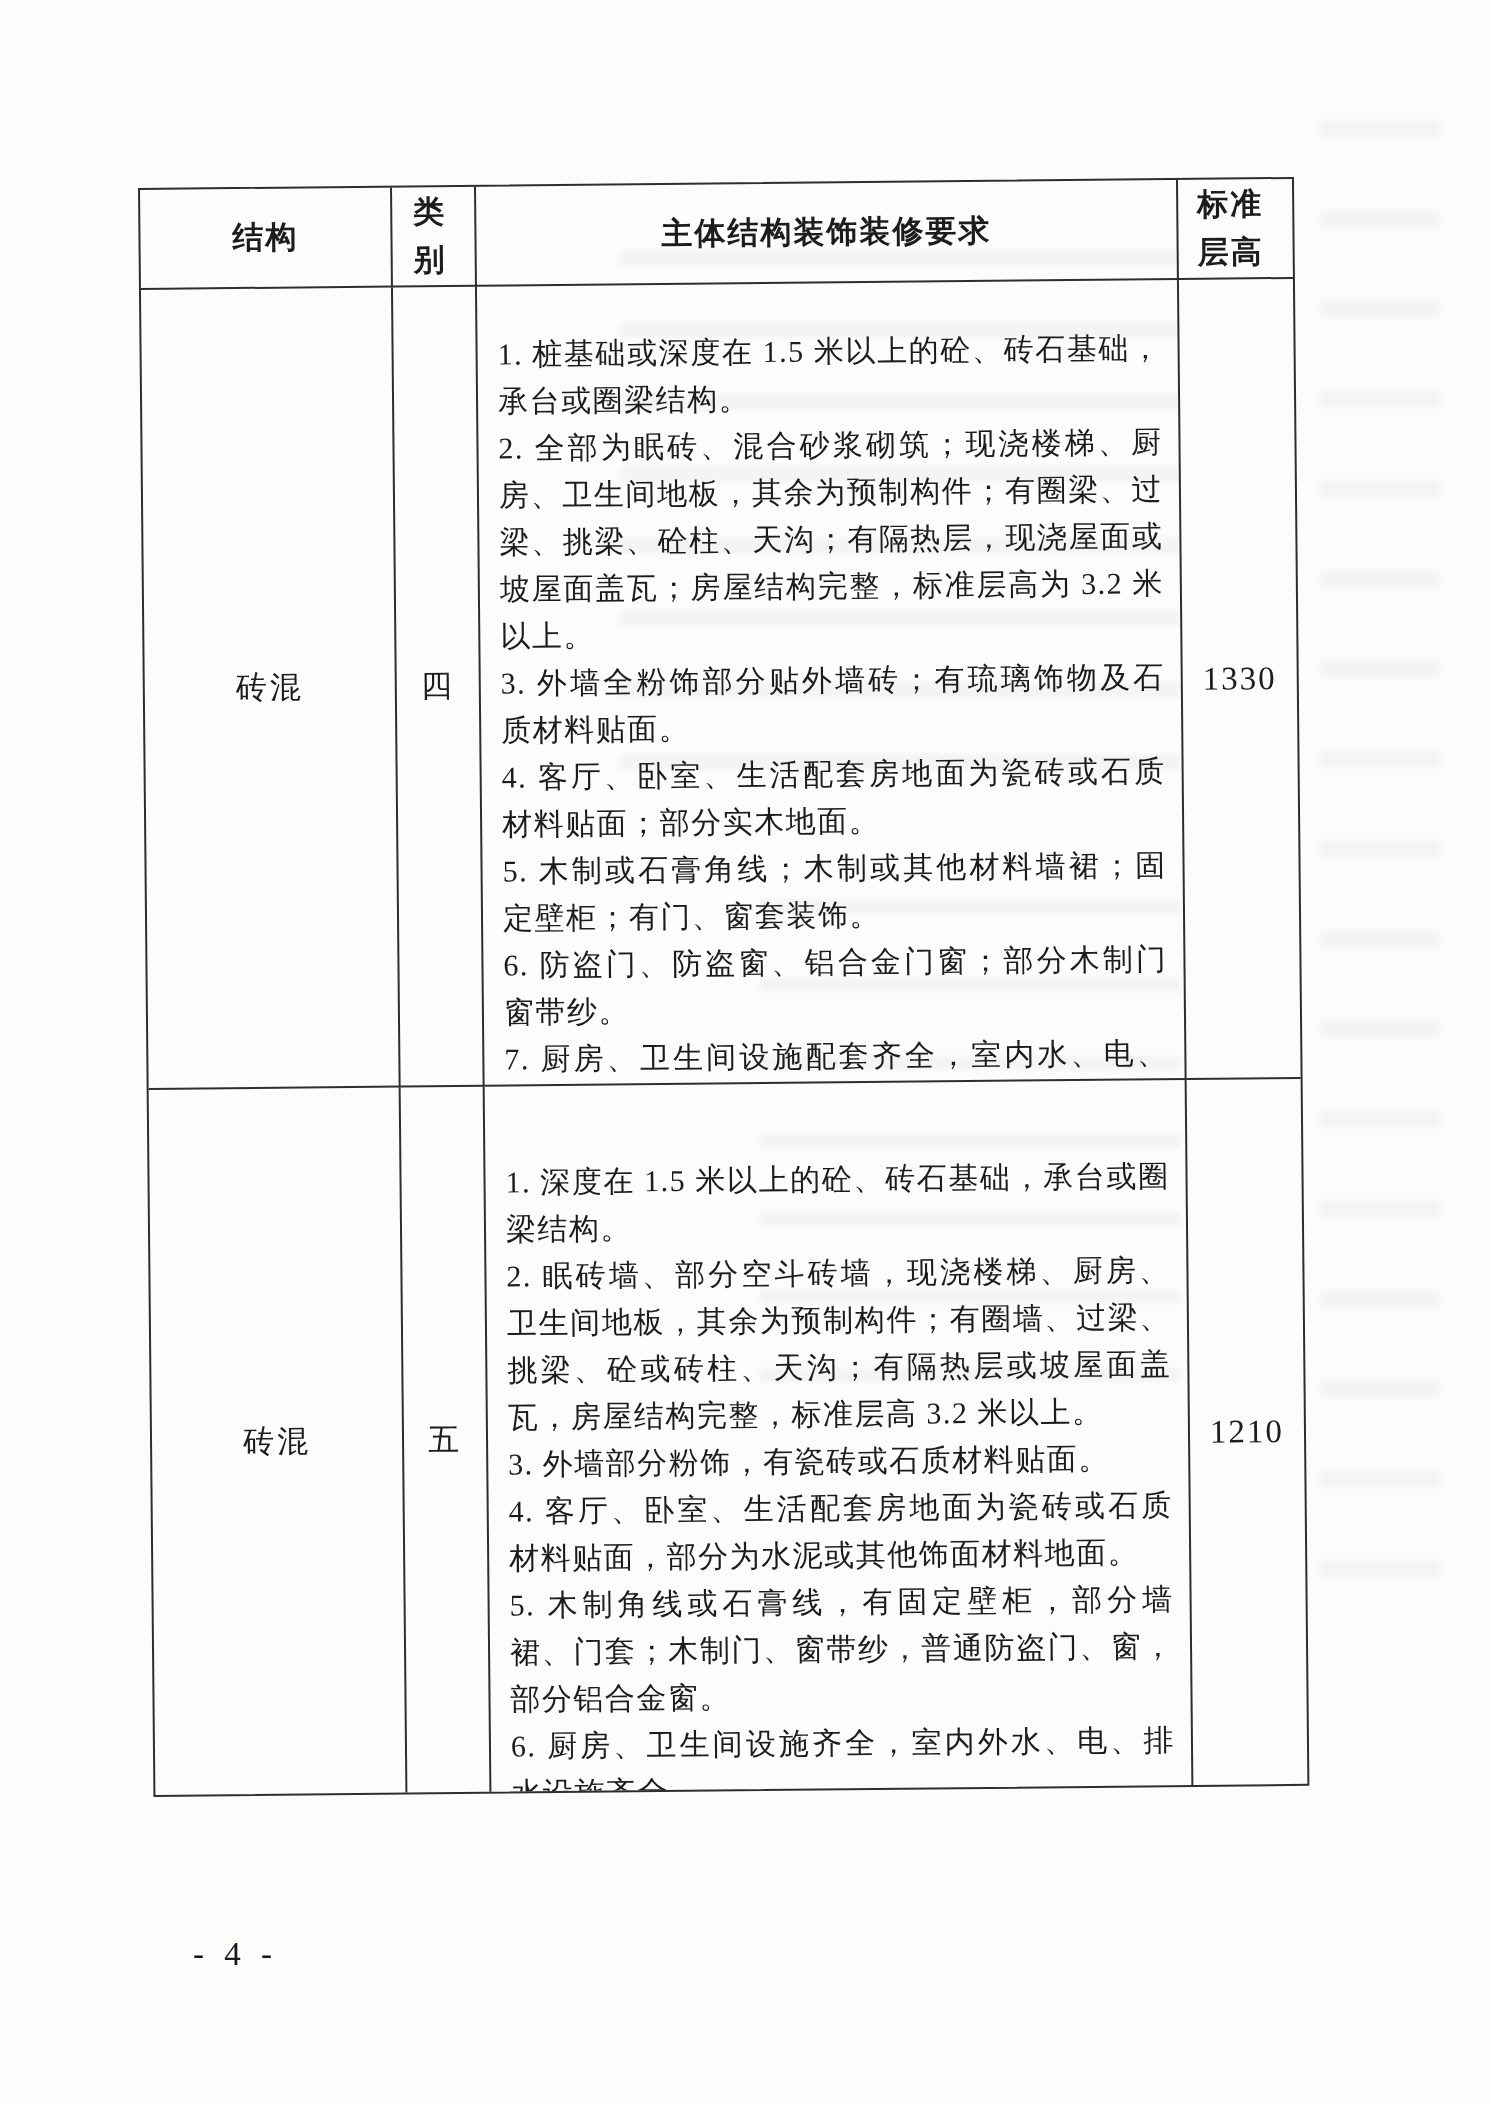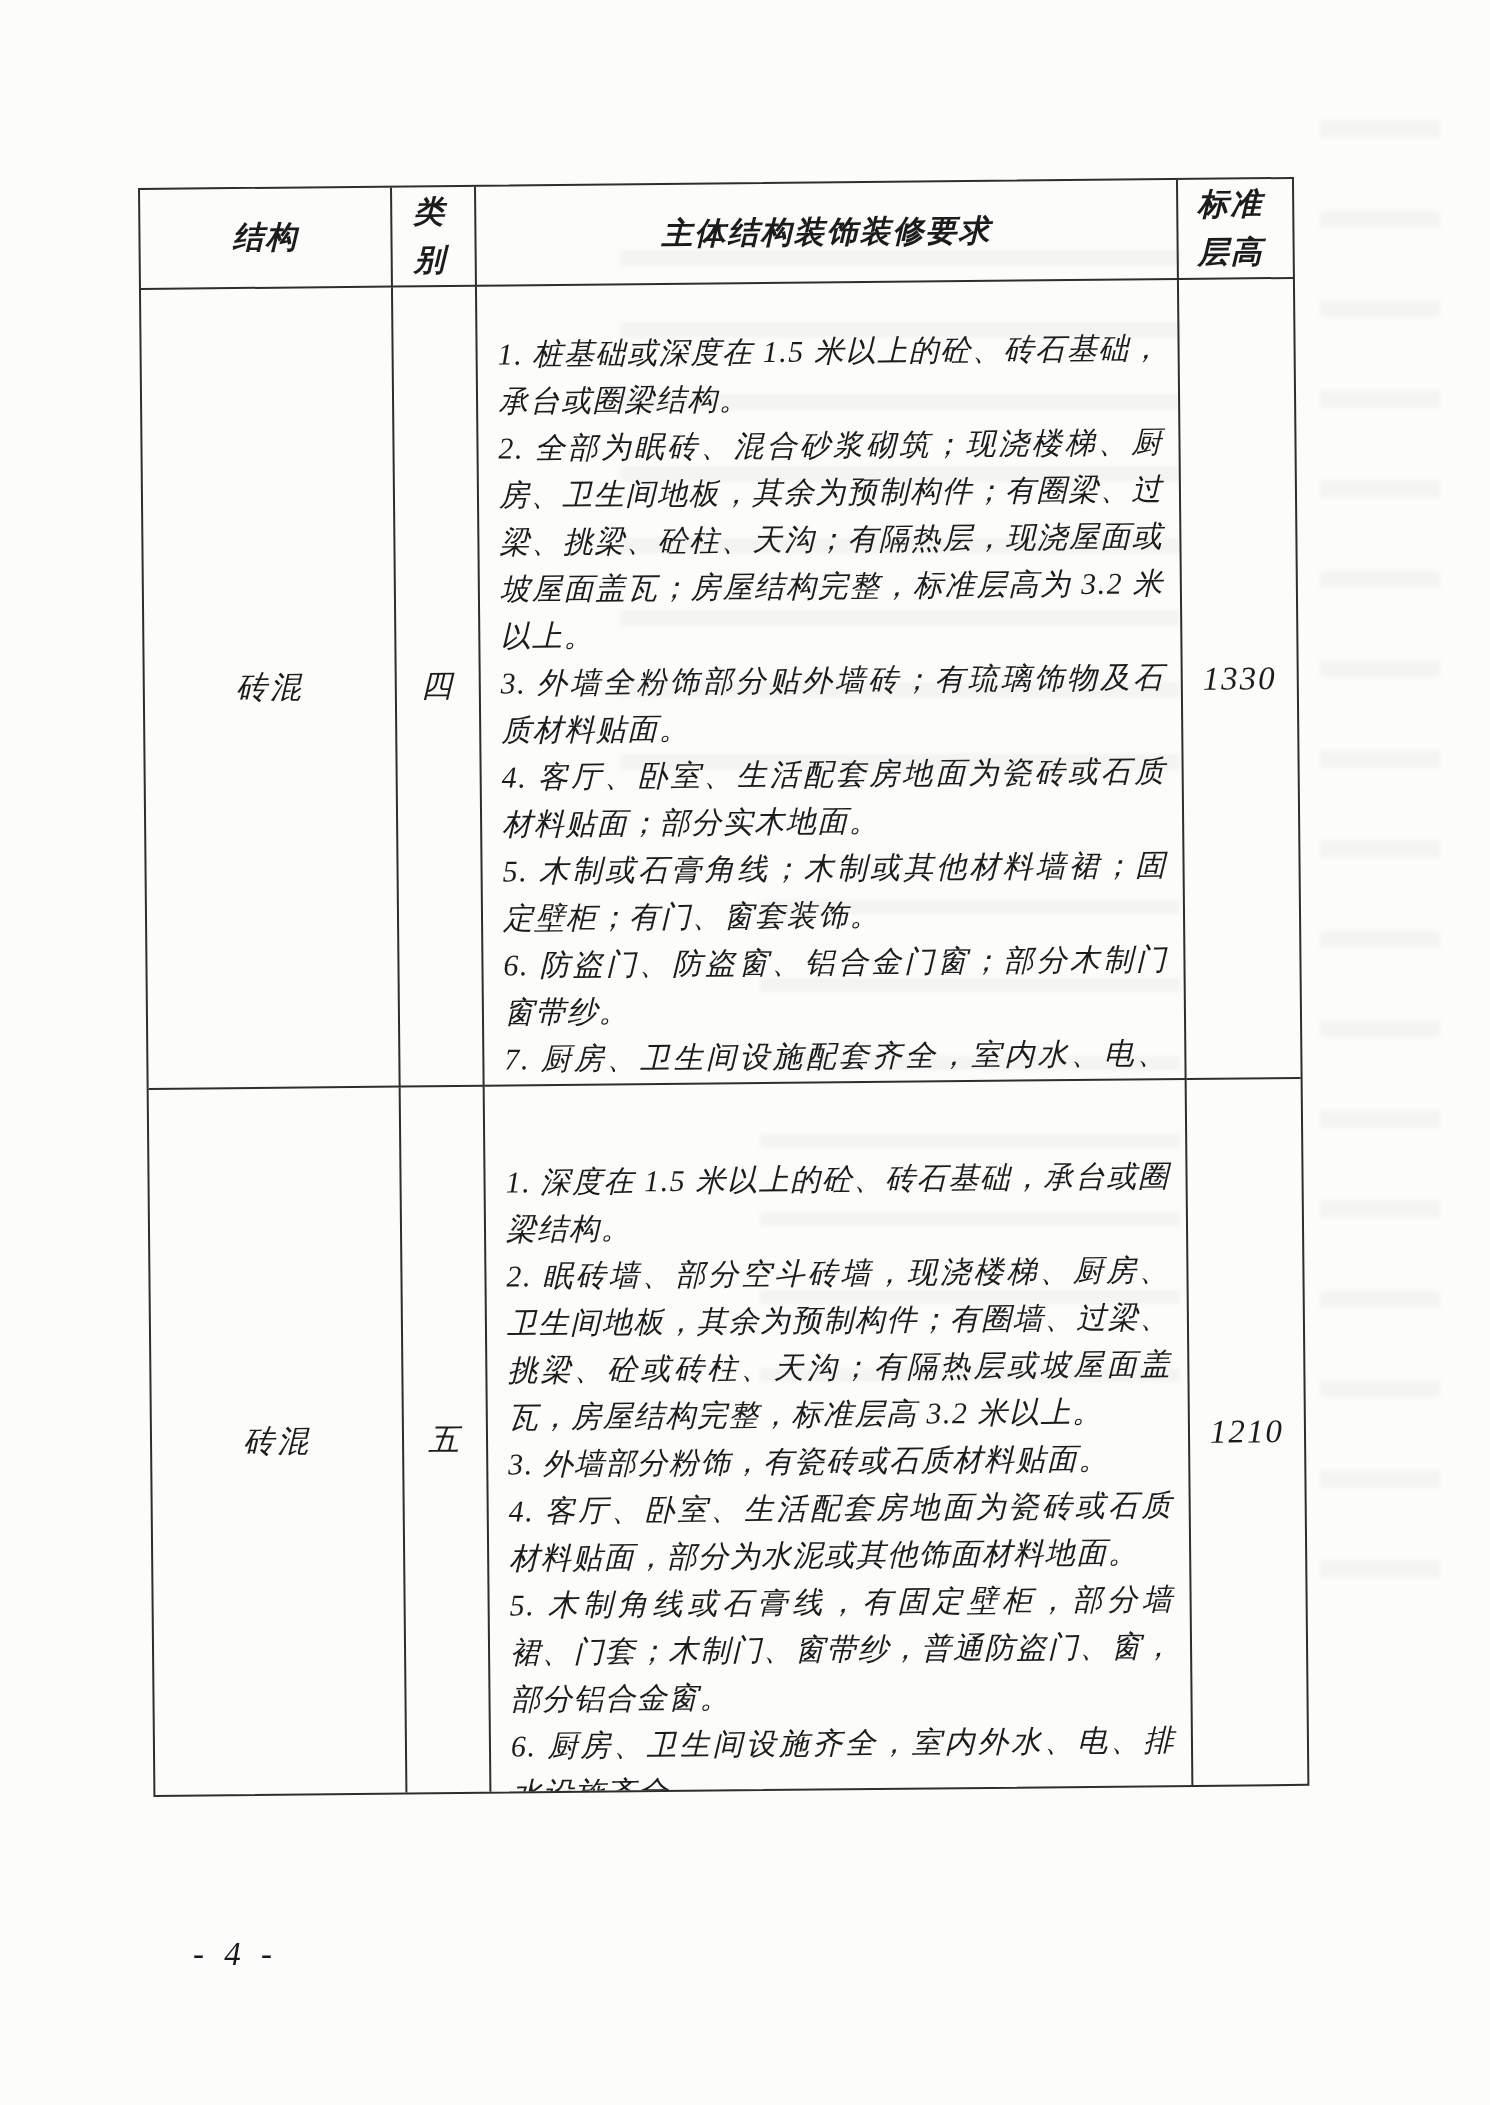--- a/index.html
+++ b/index.html
@@ -9,21 +9,20 @@
   }
   .page {
     position: relative;
     width: 1490px;
     height: 2105px;
     margin: 0 auto;
     background: #fcfcfa;
     overflow: hidden;
     font-family: "Liberation Serif", "DejaVu Serif", serif;
     color: #1c1c1c;
-    font-style: italic;
   }
   
   .artifact {
     position: absolute;
     opacity: 0.05;
     filter: blur(2px);
     pointer-events: none;
   }
   .artifact.a1 {
     left: 620px; top: 250px; width: 560px; height: 560px;

